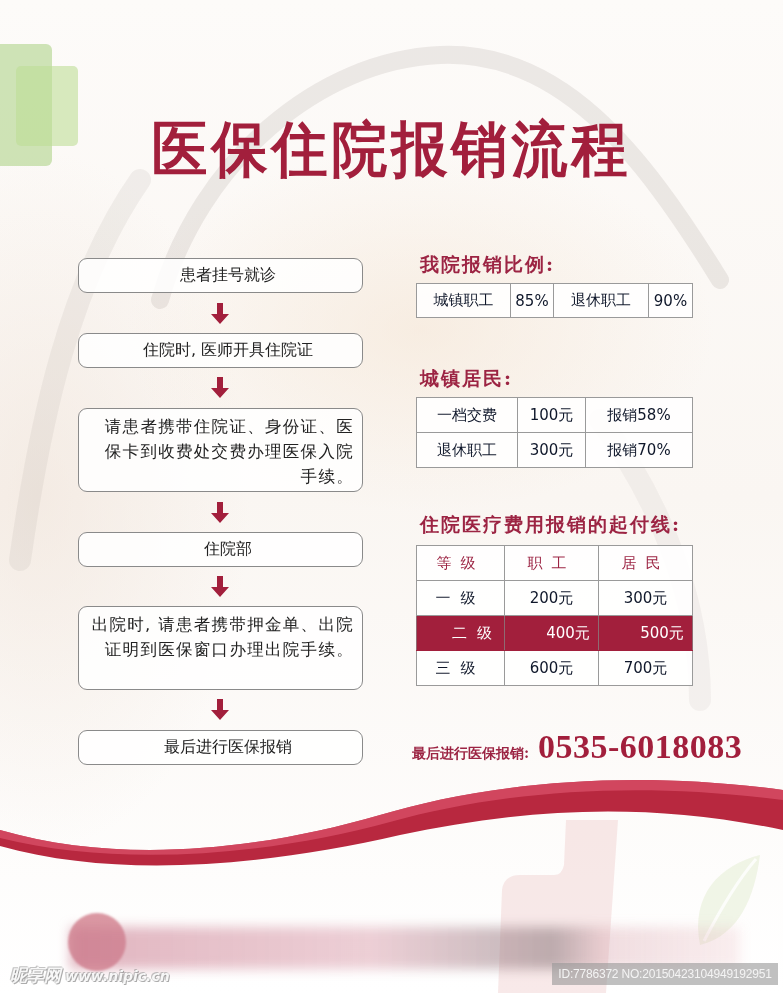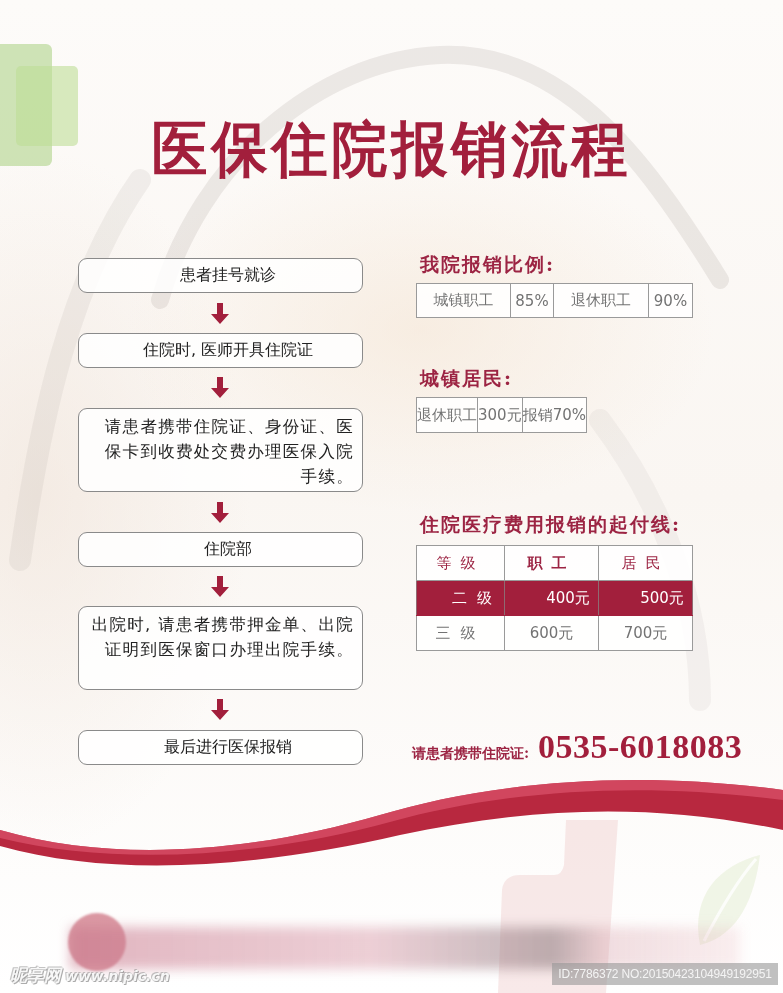--- a/index.html
+++ b/index.html
@@ -62,21 +62,21 @@
   
   .heading {
     position: absolute; left: 420px;
     font-family: "DejaVu Serif", "Liberation Serif", serif;
     font-weight: bold; color: #9c2443; font-size: 19px; letter-spacing: 2px;
   }
   table.grid {
     position: absolute; border-collapse: collapse; background: rgba(255,255,255,0.88);
   }
   table.grid td {
-    border: 1.2px solid #9a9a9a; text-align: center; font-size: 15px; color: #737373;
+    border: 1.2px solid #9a9a9a; text-align: center; font-size: 15px; color: #0f172a;
     padding: 0;
   }
   .rate-table { left: 416px; top: 283px; }
   .rate-table td { height: 34px; }
   .res-table { left: 416px; top: 397px; }
   .res-table td { height: 35px; }
   .thr-table { left: 416px; top: 545px; }
   .thr-table td { height: 35px; letter-spacing: 0px; }
   .thr-table tr.hdr td { color: #9c2443; letter-spacing: 9px; }
   .thr-table tr.lvl td:first-child { letter-spacing: 10px; }
@@ -175,50 +175,60 @@
     <td style="width:43px;">85%</td>
     <td style="width:95px;">退休职工</td>
     <td style="width:44px;">90%</td>
   </tr>
 </tbody>
   </table>
 
 <div class="heading" style="top:366px;">城镇居民:</div>
 <table class="grid res-table">
   <tbody>
+      <tr>
+    <td style="width:101px;">一档交费</td>
+    <td style="width:68px;">100元</td>
+    <td style="width:107px;">报销58%</td>
+  </tr>
   <tr>
     <td>退休职工</td>
     <td>300元</td>
     <td>报销70%</td>
   </tr>
 </tbody>
   </table>
 
 <div class="heading" style="top:512px;">住院医疗费用报销的起付线:</div>
 <table class="grid thr-table">
   <tbody>
       <tr class="hdr">
     <td style="width:88px;">等级</td>
-    <td style="width:94px;font-weight:bold;">职工</td>
+    <td style="width:94px;">职工</td>
     <td style="width:94px;">居民</td>
+  </tr>
+  <tr class="lvl">
+    <td>一级</td>
+    <td>200元</td>
+    <td>300元</td>
   </tr>
   <tr class="lvl hl">
     <td>二级</td>
     <td>400元</td>
     <td>500元</td>
   </tr>
   <tr class="lvl">
     <td>三级</td>
     <td>600元</td>
     <td>700元</td>
   </tr>
 </tbody>
   </table>
 
-<div class="phone-label">请患者携带住院证:</div>
+<div class="phone-label">最后进行医保报销:</div>
 <div class="phone-num">0535-6018083</div>
 
 <svg class="ribbon" width="783" height="120" viewBox="0 0 783 120">
   <path d="M 0 60 C 120 95, 260 80, 380 45 C 480 15, 620 -2, 783 20 L 783 60 C 640 30, 520 40, 400 65 C 270 95, 120 110, 0 76 Z" fill="#b8283f"></path>
   <path d="M 0 60 C 120 95, 260 80, 380 45 C 480 15, 620 -2, 783 20 L 783 30 C 630 10, 500 22, 390 52 C 270 85, 120 98, 0 68 Z" fill="#d9506a" opacity="0.75"></path>
 </svg>
 
 <div class="footer-logo"></div>
 <div class="footer-blur"></div>
 

